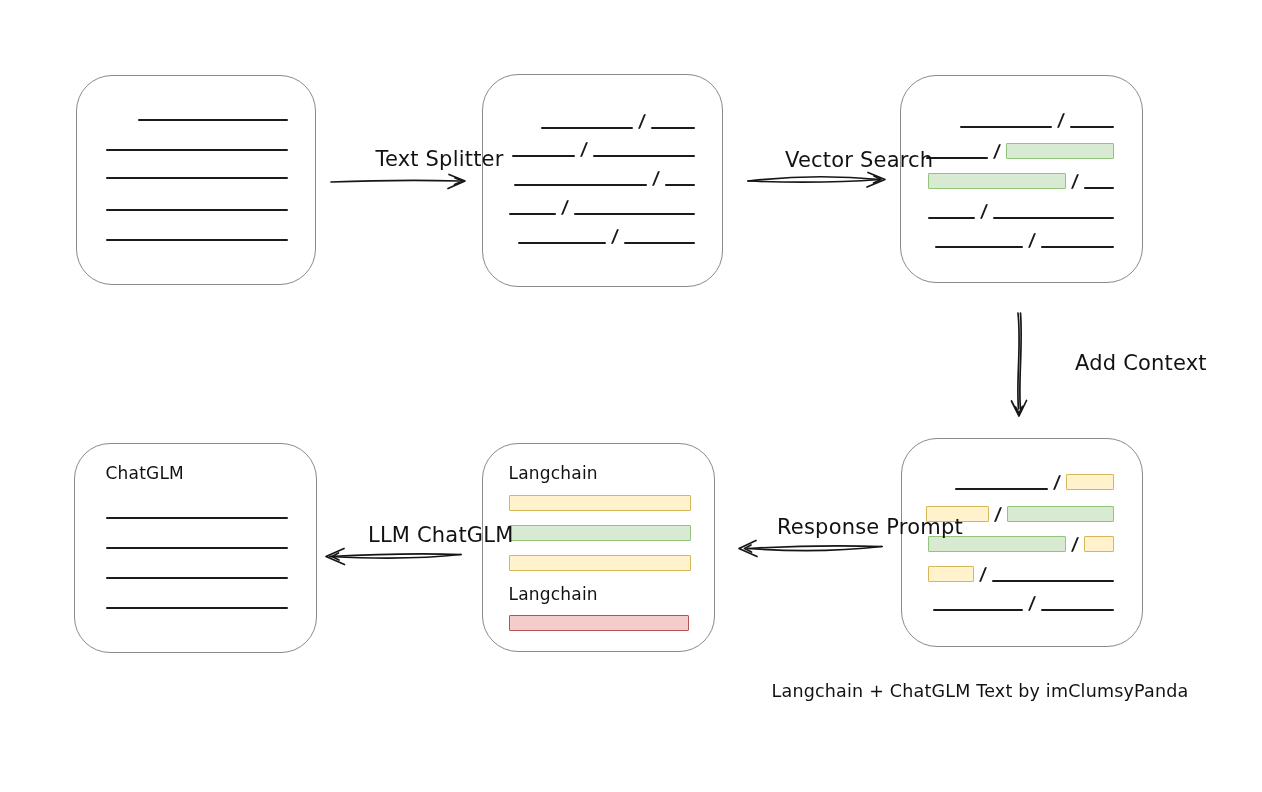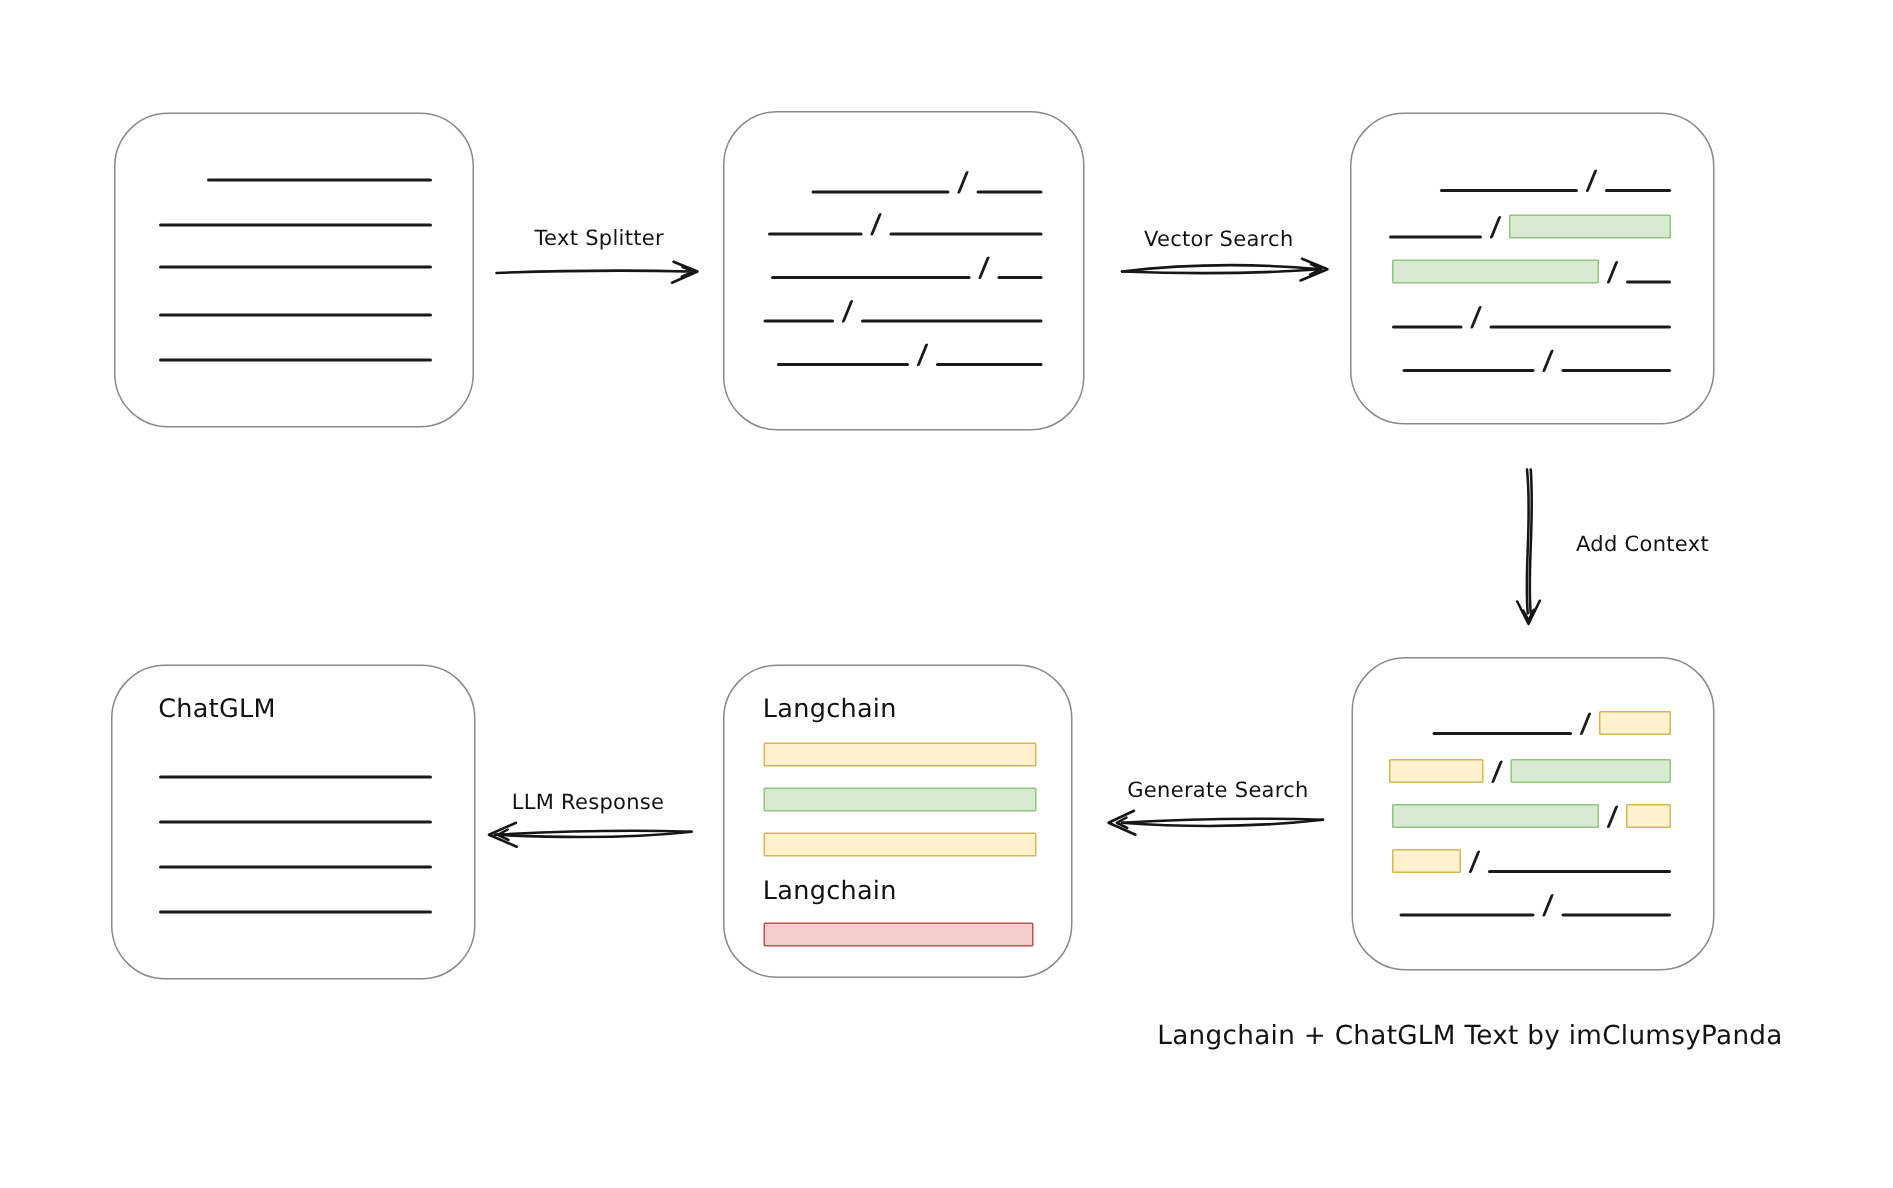--- a/index.html
+++ b/index.html
@@ -18,22 +18,22 @@
   .slash{
     width:2px;height:15px;background:#1b1b1b;border-radius:1px;
     margin:0 8px;transform:skewX(-22deg);flex:0 0 auto;
   }
   .bar{height:16px;box-sizing:border-box;border:1.5px solid;flex:0 0 auto;border-radius:1px;}
   .bar.green{background:#d9ead3;border-color:#93c47d;}
   .bar.yellow{background:#fff2cc;border-color:#d6b656;}
   .bar.red{background:#f4cccc;border-color:#b85450;}
   .rowtext{font-size:17px;line-height:20px;white-space:nowrap;color:#121212;letter-spacing:.2px;}
   .arrow-label{
-    position:absolute;font-size:14px;line-height:20px;white-space:nowrap;
-    color:#121212;letter-spacing:.2px;text-align:center;
+    position:absolute;font-size:21px;line-height:20px;white-space:nowrap;
+    color:#121212;letter-spacing:.2px;text-align:center;margin-left:40px;
   }
   #caption{
     position:absolute;left:740px;top:681px;width:480px;text-align:center;
     font-size:17.5px;color:#121212;letter-spacing:.2px;
   }
   svg.arrows{position:absolute;left:0;top:0;pointer-events:none;}
   svg.arrows path{fill:none;stroke:#161616;stroke-width:1.7;stroke-linecap:round;stroke-linejoin:round;}
 </style>
 </head>
 <body>
@@ -211,17 +211,17 @@
       <path d="M461,554.5 C 420,559 370,558.5 330,556.5"></path>
       <path d="M461,554.5 C 415,553 368,554.5 330,556.5"></path>
       <path d="M344,548.5 L326,556.5 L344.5,564.5"></path>
       <path d="M338.5,553 L332,556.5 L339,560"></path>
     </g>
   </svg>
 
   <div class="arrow-label" style="left:332px;top:149px;width:135px;">Text Splitter</div>
   <div class="arrow-label" style="left:745px;top:150px;width:135px;">Vector Search</div>
   <div class="arrow-label" style="left:1035px;top:353px;width:120px;text-align:center;">Add Context</div>
-  <div class="arrow-label" style="left:737px;top:517px;width:150px;">Generate Search</div>
-  <div class="arrow-label" style="left:328px;top:525px;width:128px;">LLM Response</div>
+  <div class="arrow-label" style="left:737px;top:517px;width:150px;">Response Prompt</div>
+  <div class="arrow-label" style="left:328px;top:525px;width:128px;">LLM ChatGLM</div>
 
   <div id="caption">Langchain + ChatGLM Text by imClumsyPanda</div>
 </div>
 
 </body></html>

